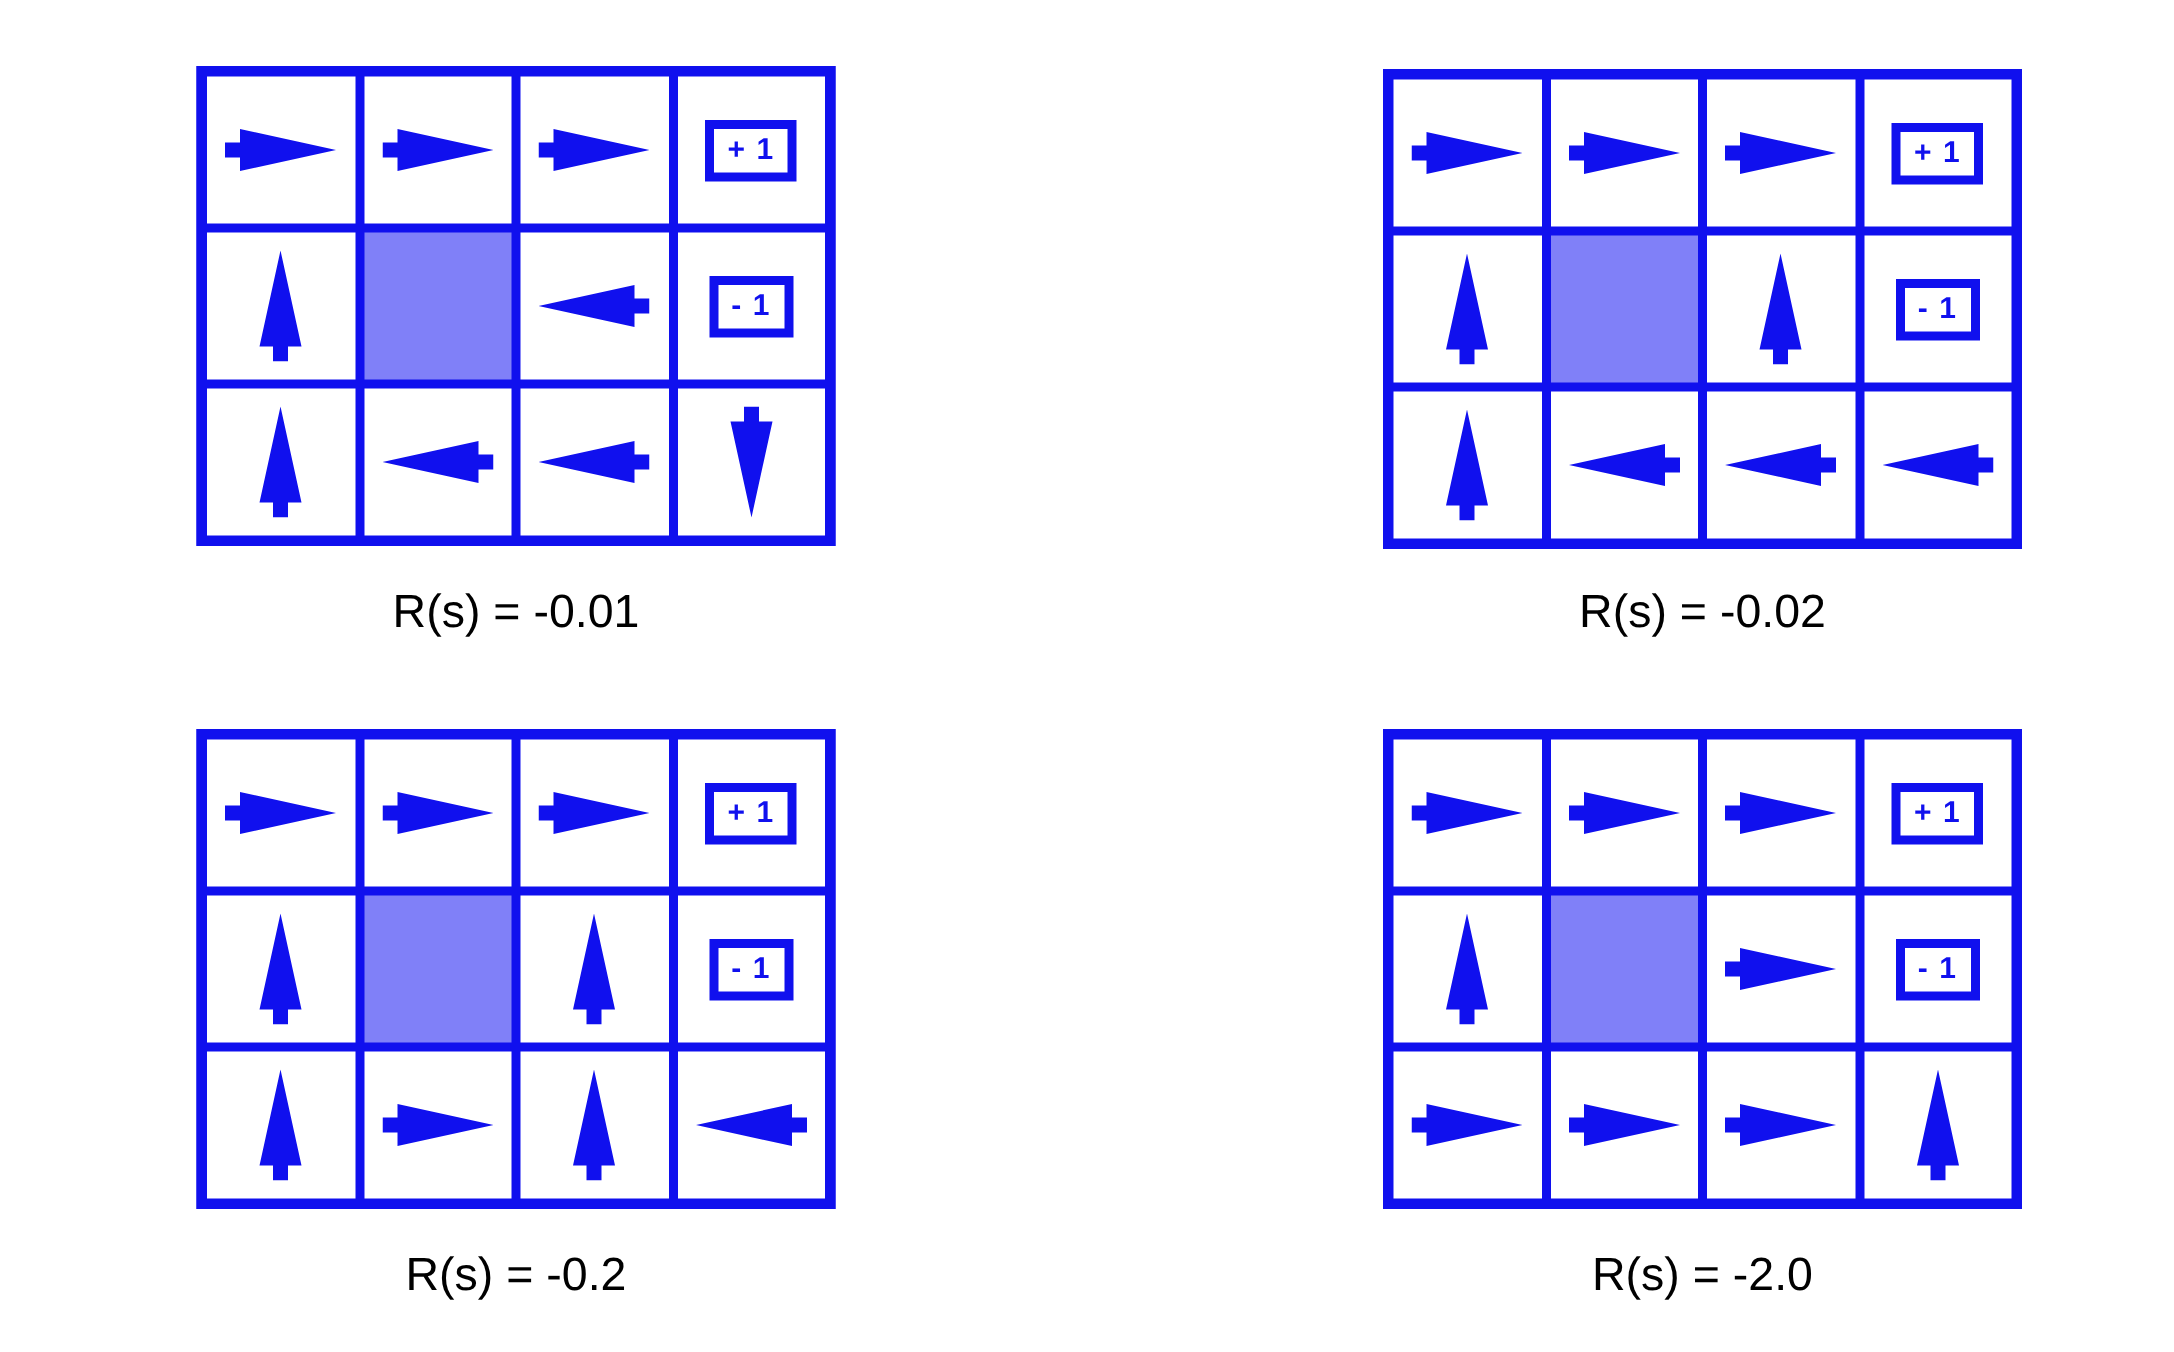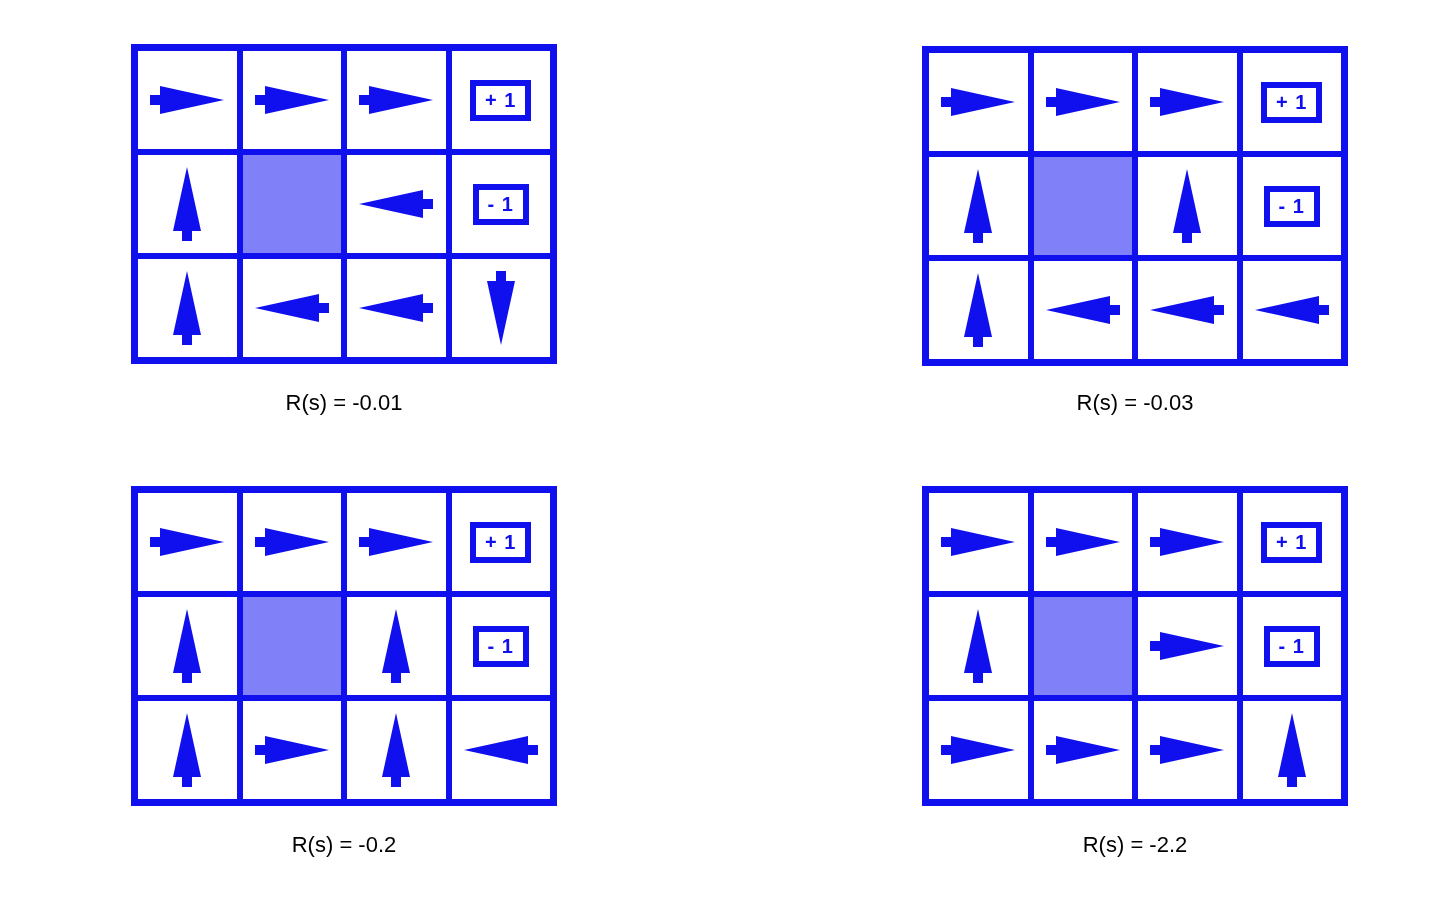--- a/index.html
+++ b/index.html
@@ -70,21 +70,21 @@
     display: inline-block;
     white-space: nowrap;
     box-sizing: border-box;
   }
 
   .caption {
     position: absolute;
     text-align: center;
     color: #000000;
     font-family: "Liberation Sans", sans-serif;
-    font-size: 22px;
+    font-size: 31px;
     font-weight: 400;
     white-space: nowrap;
   }
 </style>
 </head>
 <body>
 
 <div class="figure" id="figure-root">
     <div class="panel" style="left: 131px; top: 44px;">
       <div class="grid" style="width: 426px; height: 320px;">
@@ -228,21 +228,21 @@
         </div>
         <div class="cell">
           <span style="display: block;">
             <svg width="74" height="34" viewBox="0 0 74 34" class="arrow-svg">
               <path d="M74,12 L64,12 L64,3 L0,17 L64,31 L64,22 L74,22 Z" fill="#1010ee"></path>
             </svg>
           </span>
         </div>
       </div>
     </div>
-    <div class="caption" style="left: 922px; top: 390px; width: 426px;">R(s) = -0.03</div>
+    <div class="caption" style="left: 922px; top: 390px; width: 426px;">R(s) = -0.02</div>
     <div class="panel" style="left: 131px; top: 486px;">
       <div class="grid" style="width: 426px; height: 320px;">
         <div class="cell">
           <span style="display: block;">
             <svg width="74" height="34" viewBox="0 0 74 34" class="arrow-svg">
               <path d="M0,12 L10,12 L10,3 L74,17 L10,31 L10,22 L0,22 Z" fill="#1010ee"></path>
             </svg>
           </span>
         </div>
         <div class="cell">
@@ -378,14 +378,14 @@
         </div>
         <div class="cell">
           <span style="display: block;">
             <svg width="34" height="74" viewBox="0 0 34 74" class="arrow-svg">
               <path d="M12,74 L12,64 L3,64 L17,0 L31,64 L22,64 L22,74 Z" fill="#1010ee"></path>
             </svg>
           </span>
         </div>
       </div>
     </div>
-    <div class="caption" style="left: 922px; top: 832px; width: 426px;">R(s) = -2.2</div>
+    <div class="caption" style="left: 922px; top: 832px; width: 426px;">R(s) = -2.0</div>
   </div>
 
 </body></html>

